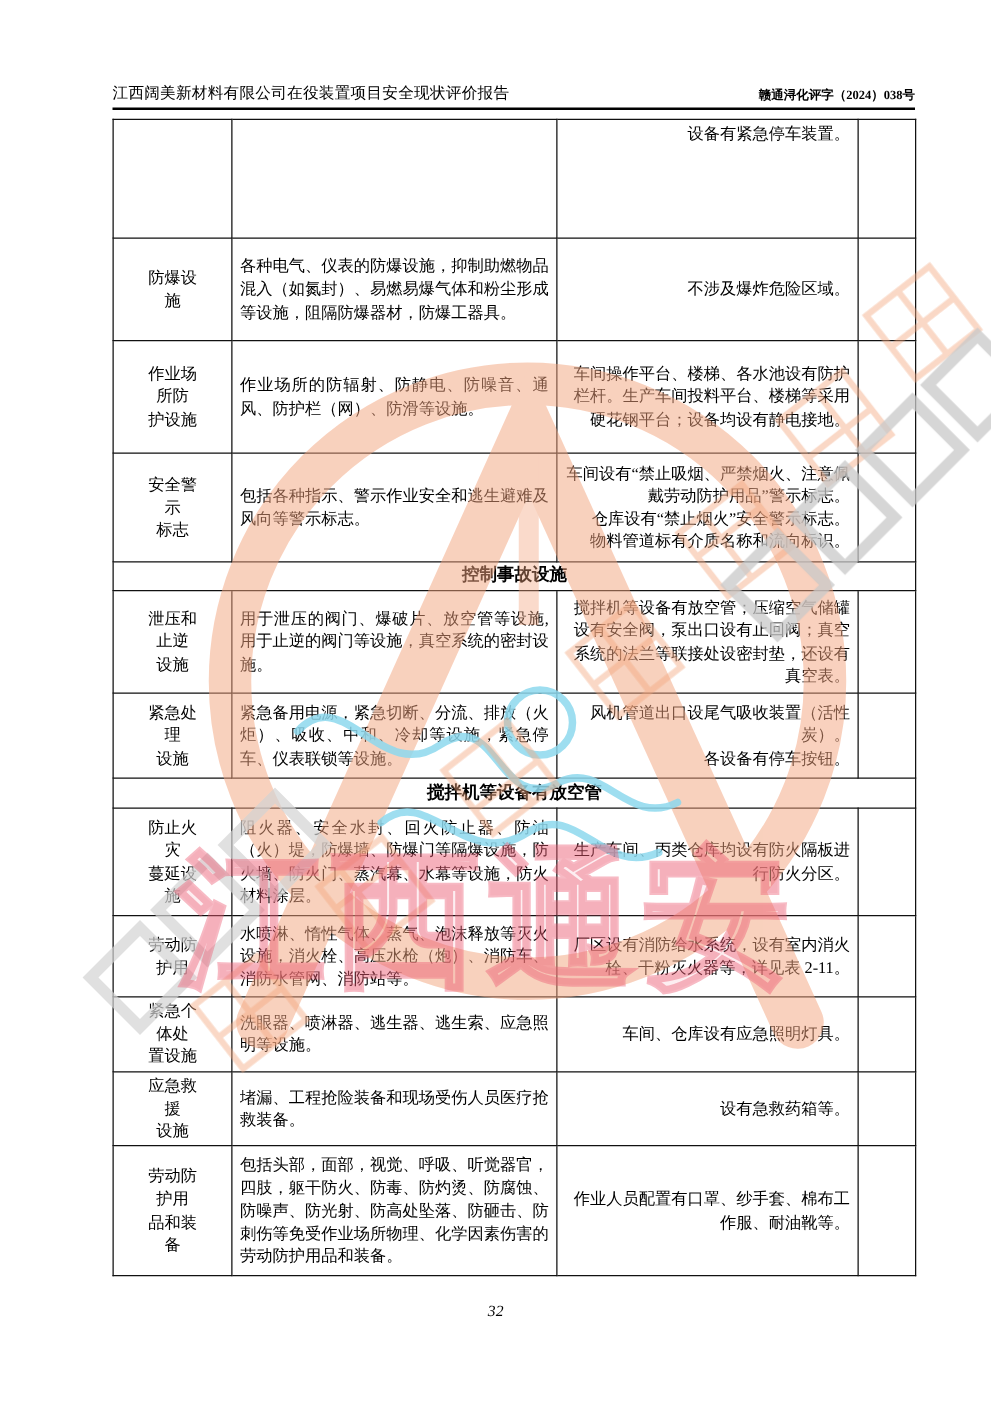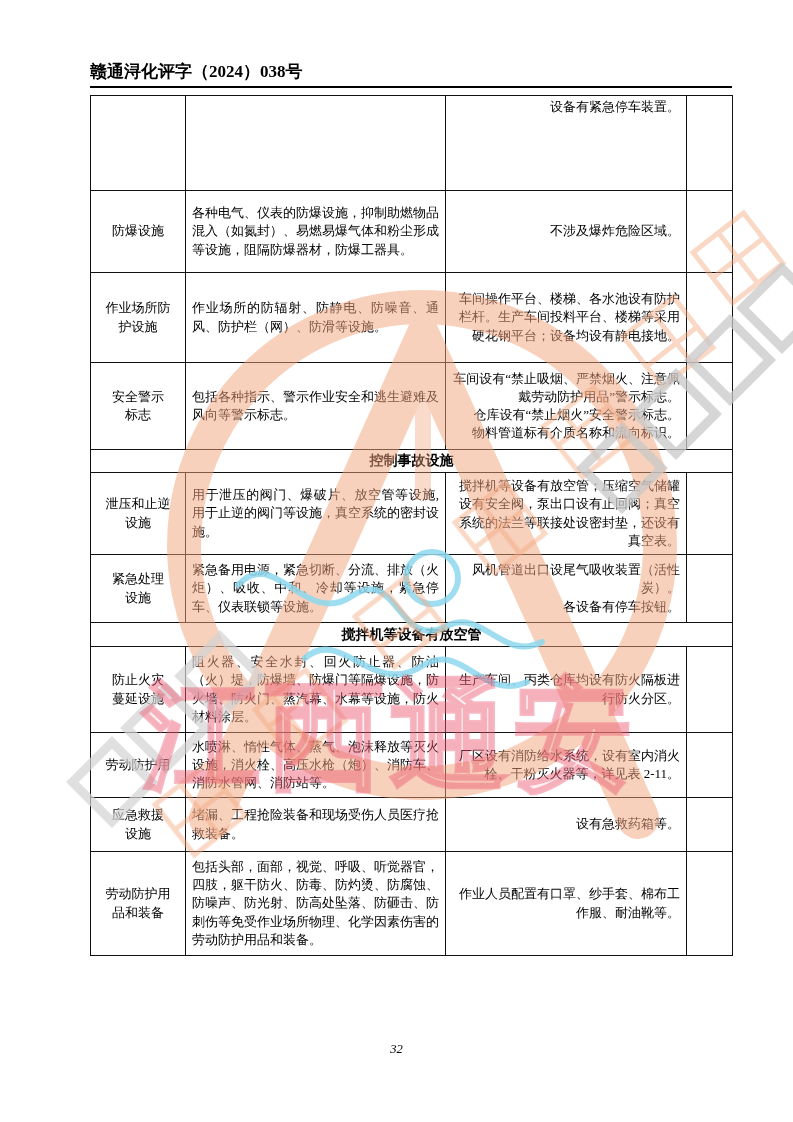--- a/index.html
+++ b/index.html
@@ -9,36 +9,36 @@
     overflow:hidden;
   }
   
   .page-header{
     position:absolute;left:90px;top:62px;width:642px;height:26px;
     border-bottom:2px solid #000;
     display:flex;justify-content:space-between;align-items:flex-end;
     padding-bottom:3px;box-sizing:border-box;
   }
   .page-header .h-left{font-size:12.5px;letter-spacing:.2px;}
-  .page-header .h-right{font-size:17px;font-weight:700;}
+  .page-header .h-right{font-size:10px;font-weight:700;}
   
   .doc-table{
     position:absolute;left:90px;top:95px;width:642px;z-index:2;
     border-collapse:collapse;table-layout:fixed;
     font-size:13px;line-height:1.4;
   }
   .doc-table td{
     border:1.8px solid #111;padding:2px 6px;vertical-align:middle;
     overflow:hidden;box-sizing:border-box;text-align:right;
   }
   .doc-table col.c1{width:95px;}
   .doc-table col.c2{width:260px;}
   .doc-table col.c3{width:241px;}
   .doc-table col.c4{width:46px;}
-  td.label{text-align:center;white-space:pre-line;padding:2px 4px;}
+  td.label{text-align:center;white-space:pre-line;padding:2px 22px;}
   td.desc{text-align:justify;}
   td.status{white-space:pre-line;}
   td.section{
     text-align:center;font-weight:700;font-size:14px;padding:1px 0;
   }
   td.remark{}
   
   .page-number{
     position:absolute;left:0;top:1042px;width:793px;text-align:center;
     font-size:12.5px;z-index:2;font-style:italic;
@@ -50,20 +50,21 @@
     font-size:118px;font-weight:700;letter-spacing:6px;line-height:1;
     color:rgba(236,90,115,0.10);
     -webkit-text-stroke:3px rgba(236,90,115,0.42);
     white-space:nowrap;
   }
 </style>
 </head>
 <body>
 
 <div class="page-header">
+  <span class="h-left">江西阔美新材料有限公司在役装置项目安全现状评价报告</span>
   <span class="h-right">赣通浔化评字（2024）038号</span>
 </div>
 
 <table class="doc-table">
   <colgroup>
       <col class="c1">
       <col class="c2">
       <col class="c3">
       <col class="c4">
     </colgroup>
@@ -123,20 +124,27 @@
       <td class="desc">阻火器、安全水封、回火防止器、防油（火）堤，防爆墙、防爆门等隔爆设施，防火墙、防火门、蒸汽幕、水幕等设施，防火材料涂层。</td>
       <td class="status">生产车间、丙类仓库均设有防火隔板进行防火分区。</td>
       <td class="remark"></td>
     </tr>
     <tr style="height:65px;">
       <td class="label">劳动防护用</td>
       <td class="desc">水喷淋、惰性气体、蒸气、泡沫释放等灭火设施，消火栓、高压水枪（炮）、消防车、消防水管网、消防站等。</td>
       <td class="status">厂区设有消防给水系统，设有室内消火栓、干粉灭火器等，详见表 2-11。</td>
       <td class="remark"></td>
     </tr>
+    <tr style="height:45px;">
+      <td class="label">紧急个体处
+置设施</td>
+      <td class="desc">洗眼器、喷淋器、逃生器、逃生索、应急照明等设施。</td>
+      <td class="status">车间、仓库设有应急照明灯具。</td>
+      <td class="remark"></td>
+    </tr>
     <tr style="height:54px;">
       <td class="label">应急救援
 设施</td>
       <td class="desc">堵漏、工程抢险装备和现场受伤人员医疗抢救装备。</td>
       <td class="status">设有急救药箱等。</td>
       <td class="remark"></td>
     </tr>
     <tr style="height:104px;">
       <td class="label">劳动防护用
 品和装备</td>

